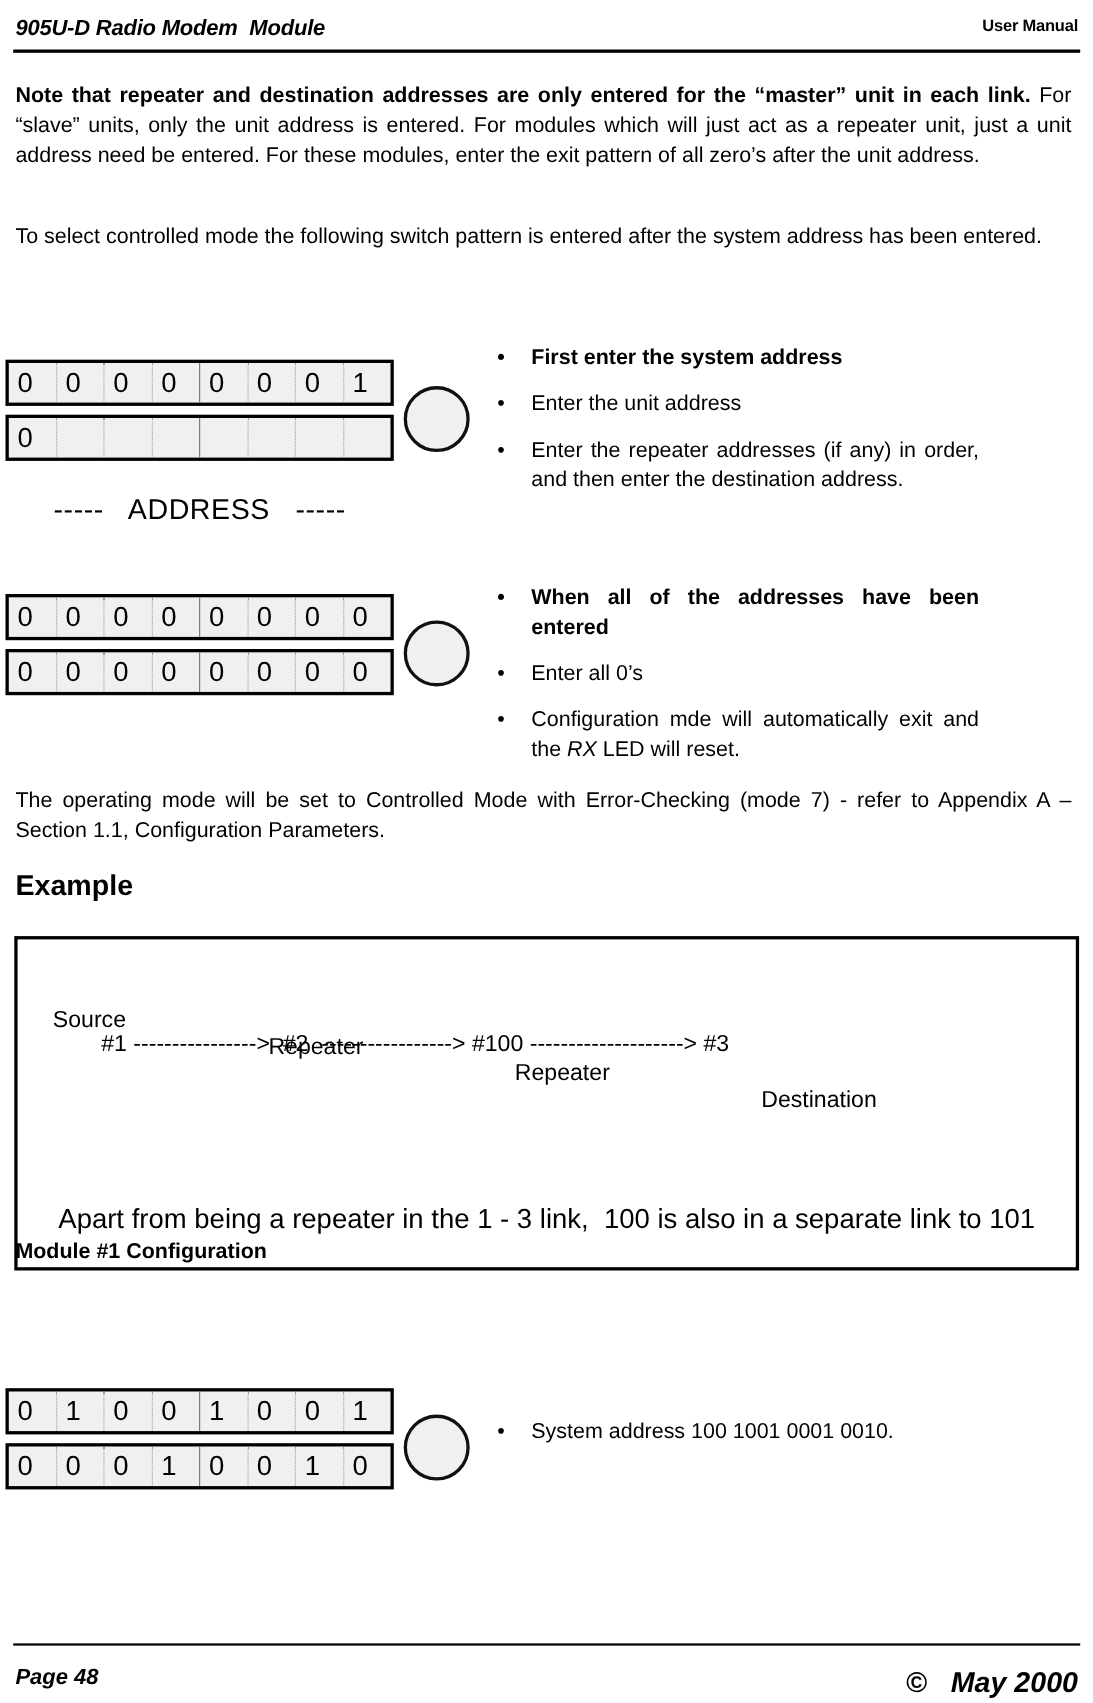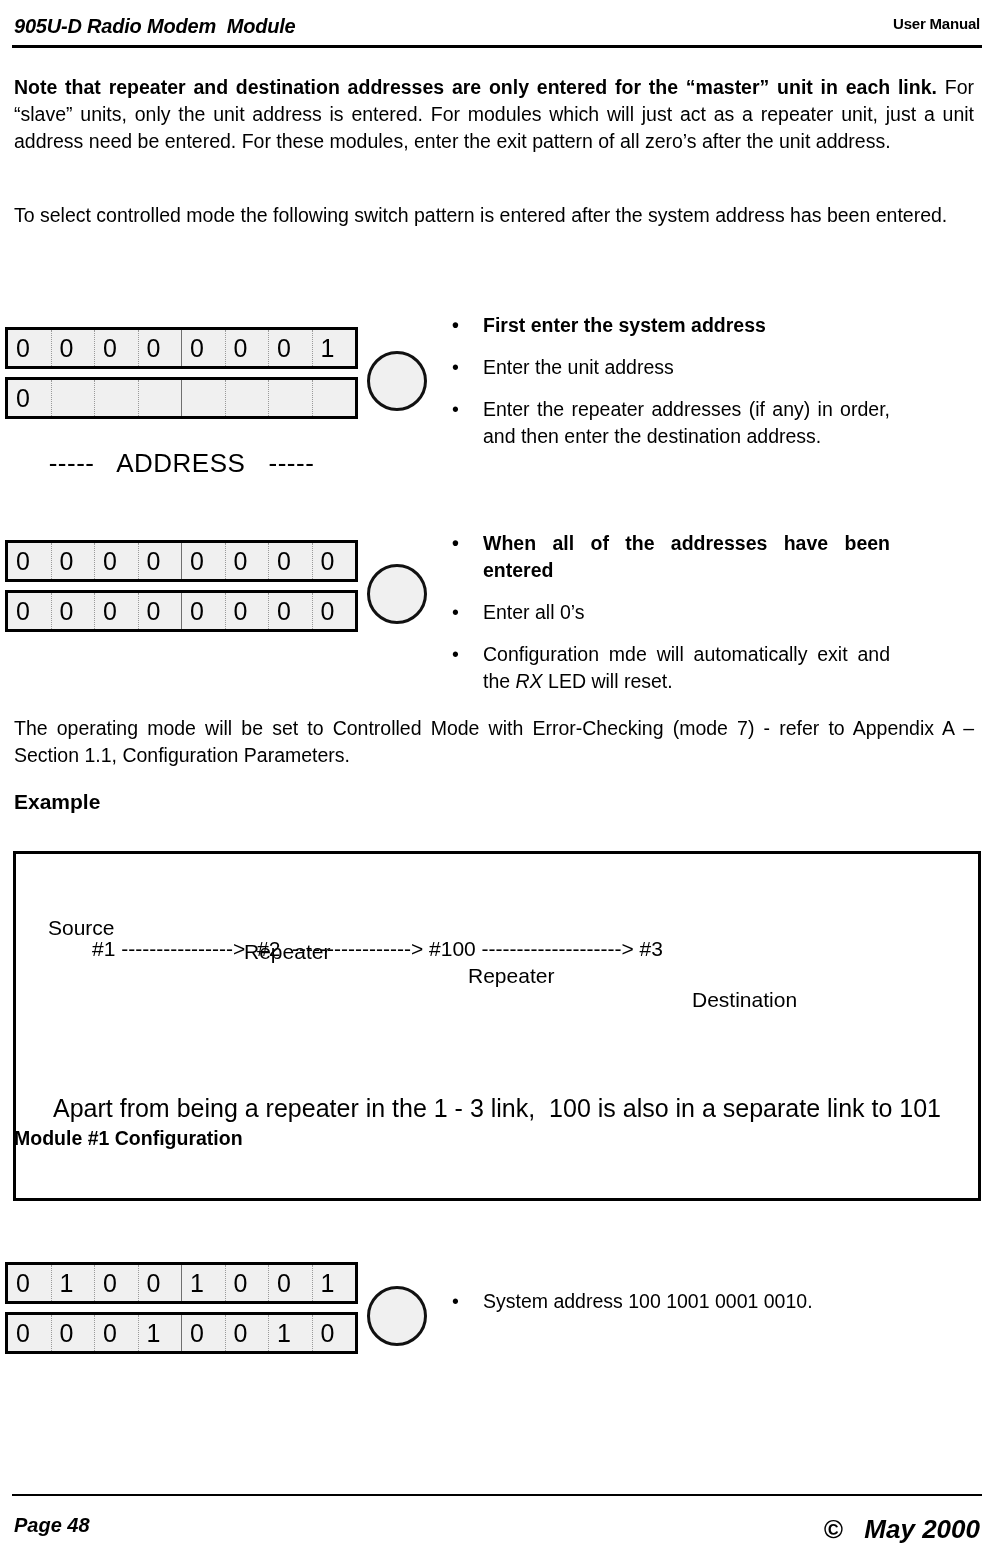--- a/index.html
+++ b/index.html
@@ -64,21 +64,21 @@
   .para b { font-weight: bold; }
 
   .p1 { left: 14px; top: 74px; width: 960px; }
   .p2 { left: 14px; top: 202px; width: 960px; }
   .p3 { left: 14px; top: 715px; width: 960px; }
 
   .example-h {
     position: absolute;
     left: 14px;
     top: 790px;
-    font-size: 21px;
+    font-size: 26px;
     font-weight: bold;
   }
 
   .modcfg-h {
     position: absolute;
     left: 14px;
     top: 1127px;
     font-size: 19.5px;
     font-weight: bold;
   }
@@ -152,21 +152,21 @@
   }
   .bitem.bold { font-weight: bold; }
   .bitem i { font-style: italic; }
 
   
   .exbox {
     position: absolute;
     left: 13px;
     top: 851px;
     width: 968px;
-    height: 350px;
+    height: 304px;
     border: 3px solid #000;
     box-sizing: border-box;
   }
   .ex-line {
     position: absolute;
     font-size: 21px;
     white-space: pre;
   }
   .ex-headrow { top: 38px; left: 0; width: 100%; }
   .ex-headrow span {

